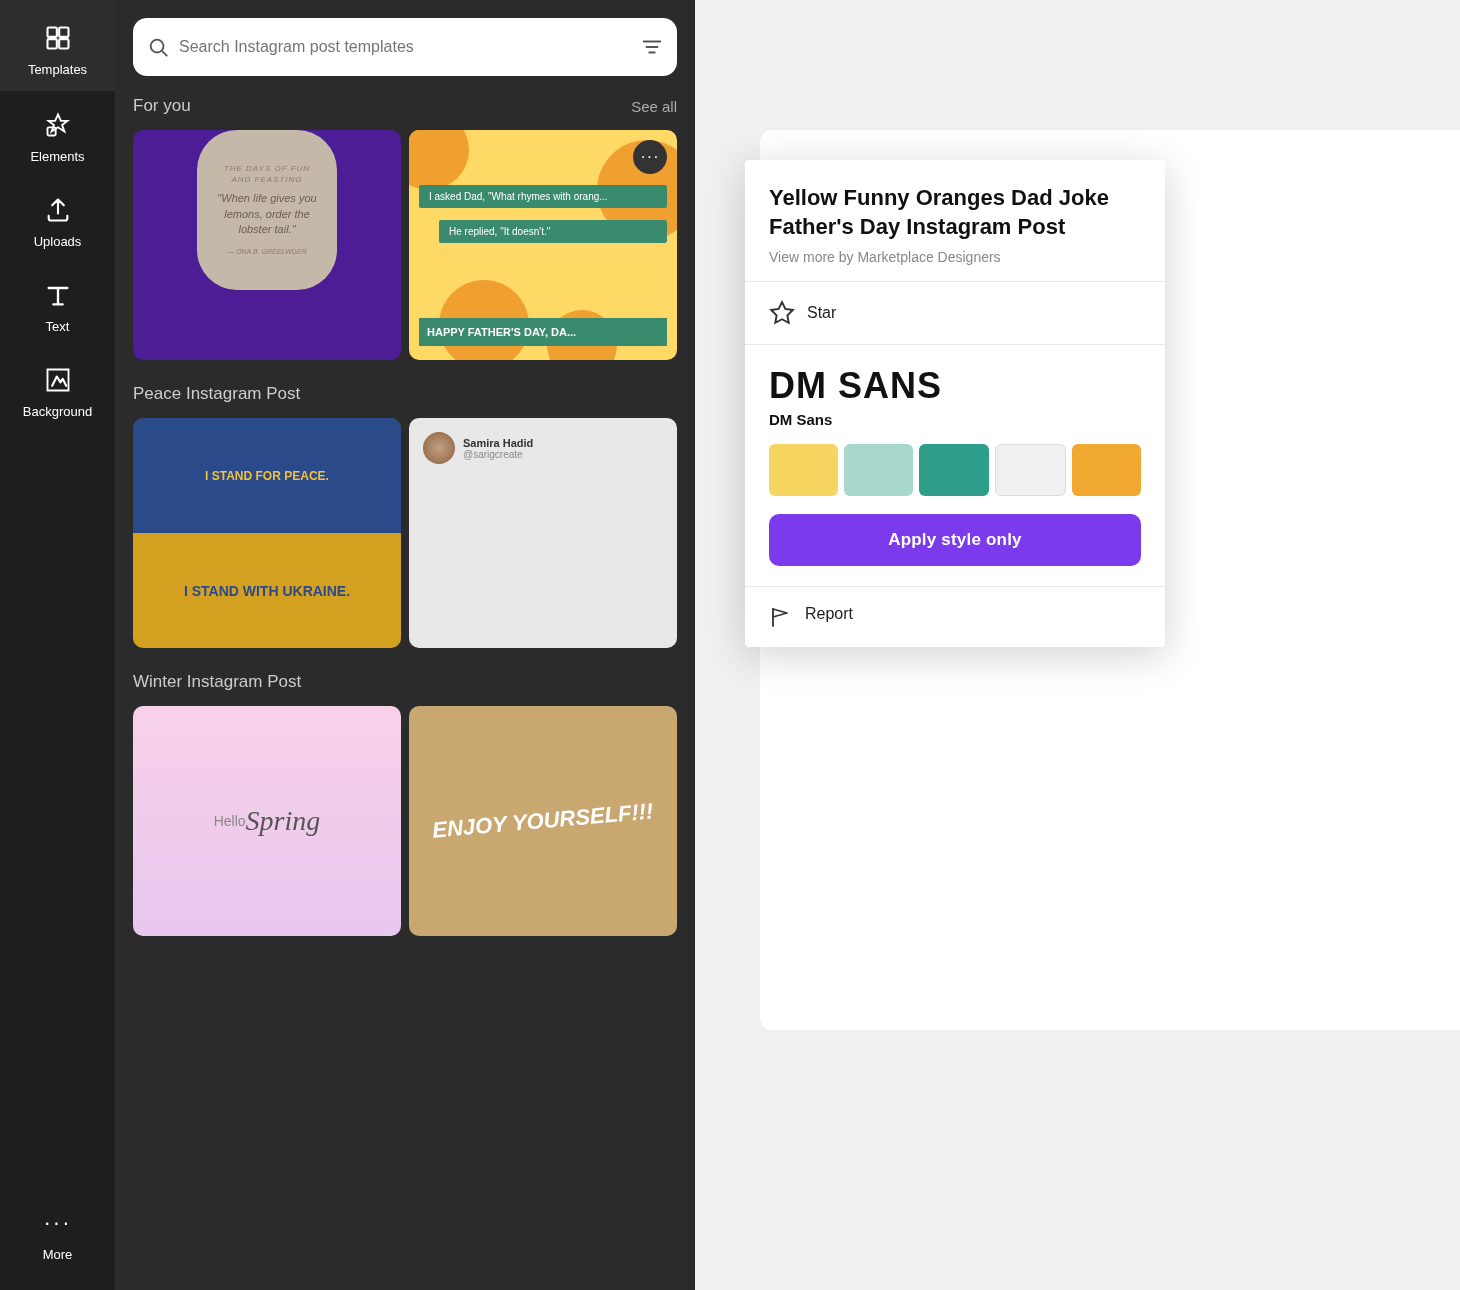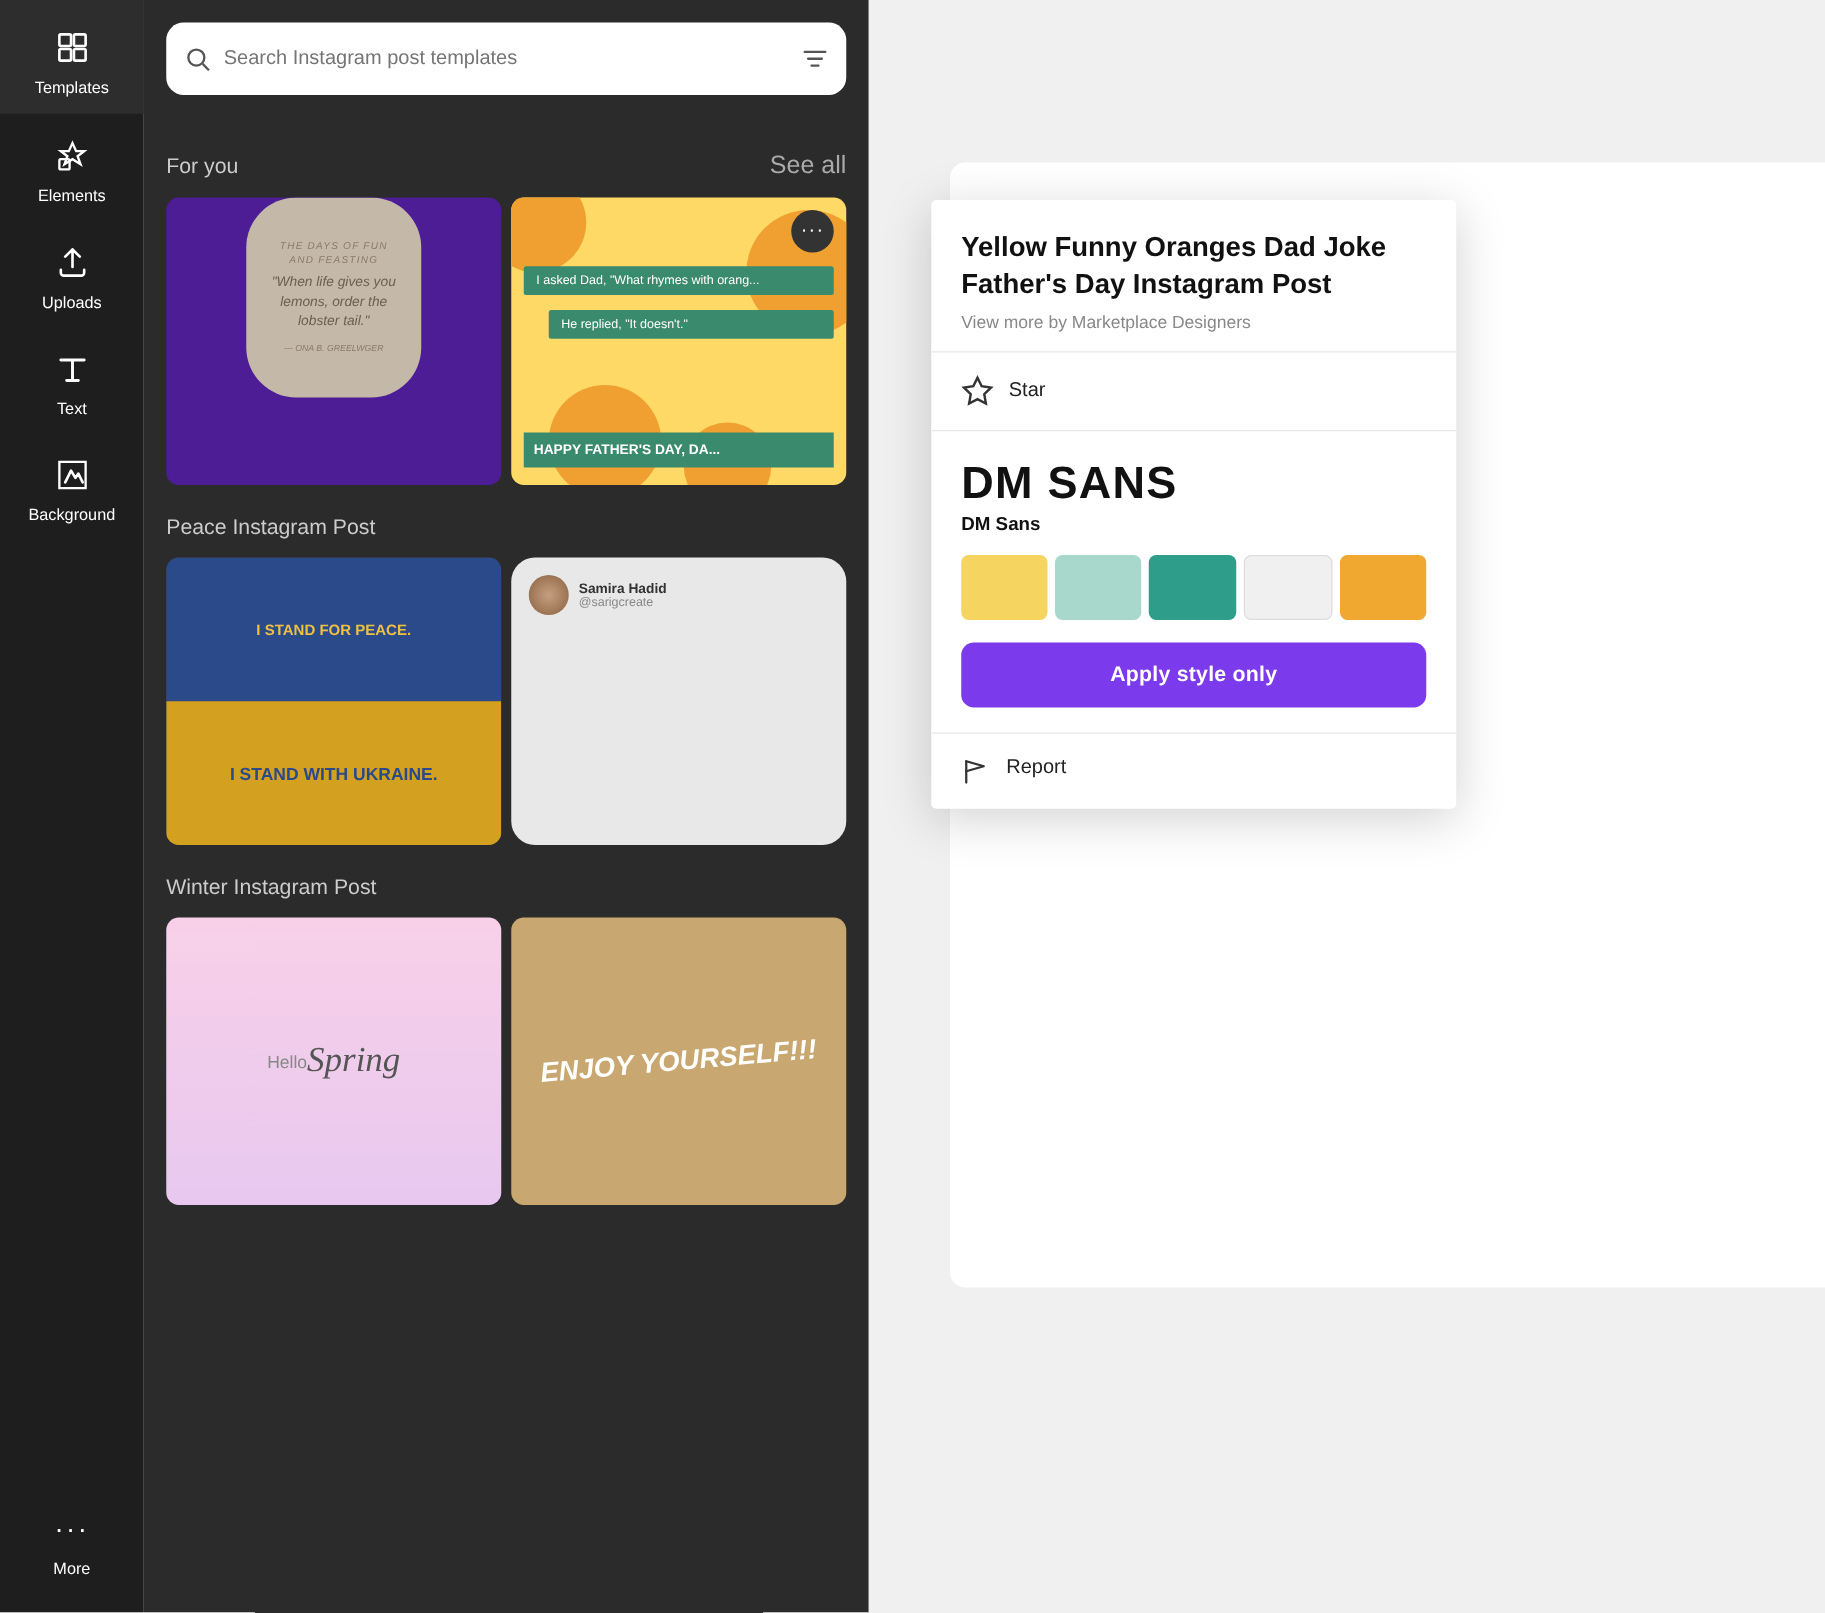--- a/index.html
+++ b/index.html
@@ -110,40 +110,39 @@
       stroke-width: 2;
       flex-shrink: 0;
       cursor: pointer;
     }
 
     
     .content-area {
       flex: 1;
       overflow-y: auto;
       padding: 0 18px 20px;
-      margin-top: 25px;
     }
     .content-area::-webkit-scrollbar { width: 0; }
 
     
     .section-header {
       display: flex;
       justify-content: space-between;
       align-items: center;
       margin-bottom: 14px;
       margin-top: 4px;
     }
     .section-title {
       color: #cccccc;
       font-size: 17px;
       font-weight: 500;
     }
     .see-all {
       color: #aaaaaa;
-      font-size: 20px;
+      font-size: 15px;
       cursor: pointer;
     }
 
     
     .template-grid {
       display: grid;
       grid-template-columns: 1fr 1fr;
       gap: 8px;
       margin-bottom: 24px;
     }
@@ -250,21 +249,20 @@
     }
 
     .t4 {
       background: #e8e8e8;
       padding: 14px;
       display: flex;
       flex-direction: column;
       gap: 8px;
       height: 230px;
       overflow: hidden;
-      border-radius: 19px;
     }
     .t4-header {
       display: flex;
       align-items: center;
       gap: 8px;
     }
     .t4-avatar {
       width: 32px;
       height: 32px;
       border-radius: 50%;

